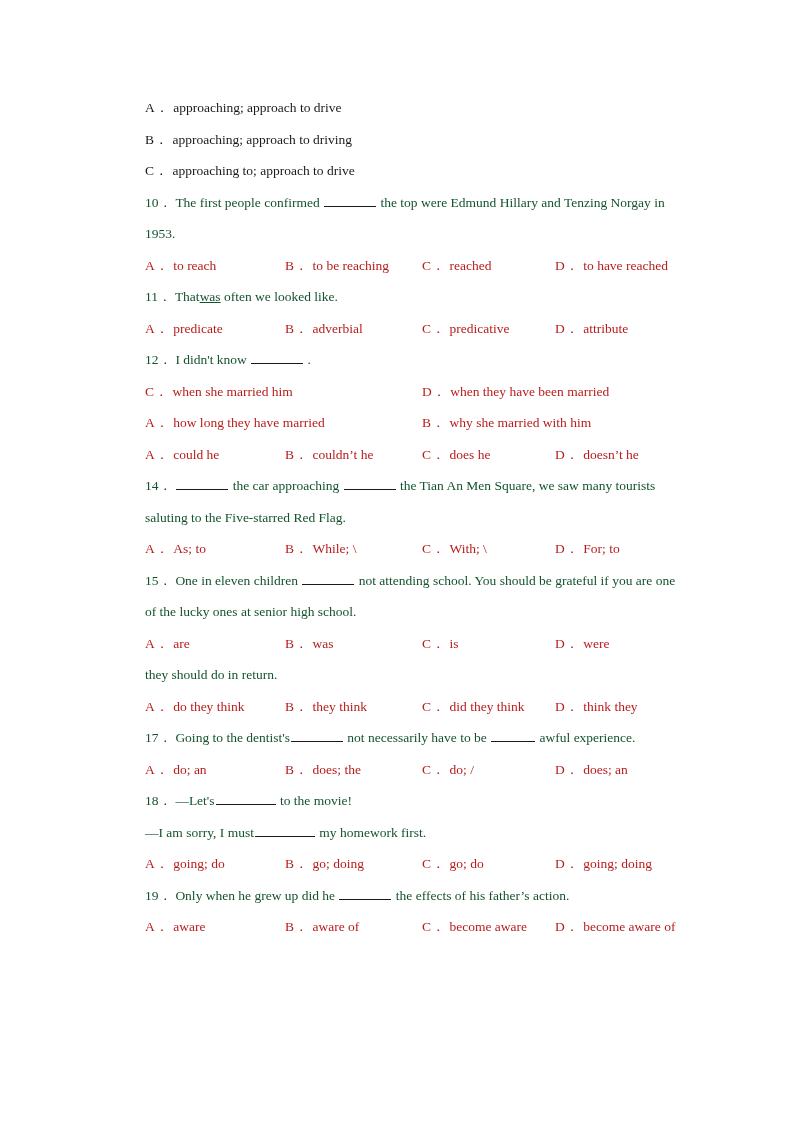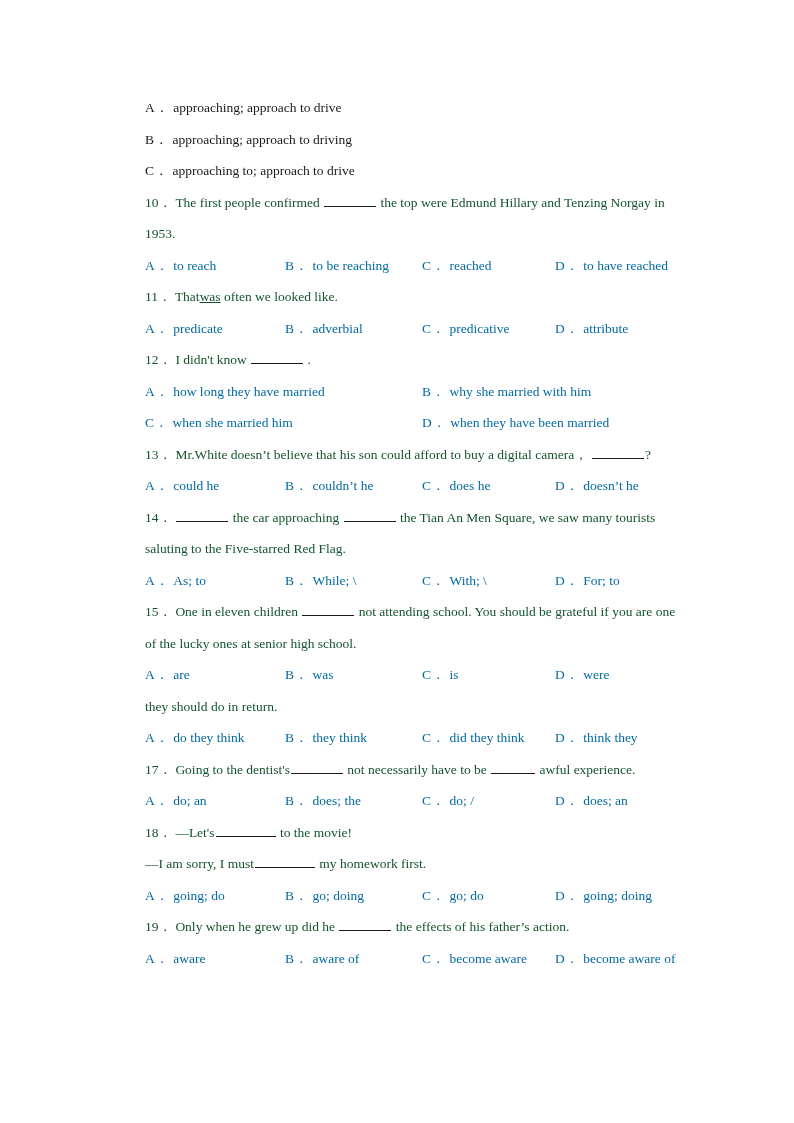--- a/index.html
+++ b/index.html
@@ -38,21 +38,21 @@
   }
   .opt-line {
     margin-bottom: 16.5px;
   }
 
   
   .opts {
     display: block;
     font-size: 13.5px;
     line-height: 15px;
-    color: #0369a1;
+    color: #b91c1c;
     white-space: nowrap;
   }
   .opts .col {
     display: inline-block;
     vertical-align: top;
   }
   
   .cols4 .col:nth-child(1) { width: 140px; }
   .cols4 .col:nth-child(2) { width: 137px; }
   .cols4 .col:nth-child(3) { width: 133px; }
@@ -132,29 +132,26 @@
       <span>11．</span>&nbsp;<span>That</span><span class="uline">was</span>&nbsp;<span>often we looked like.</span>
     </div>
     <div class="opts cols4 opt-line">
       <span class="col"><span class="marker">A．</span><span class="marker-gap"></span><span>predicate</span></span><span class="col"><span class="marker">B．</span><span class="marker-gap"></span><span>adverbial</span></span><span class="col"><span class="marker">C．</span><span class="marker-gap"></span><span>predicative</span></span><span class="col"><span class="marker">D．</span><span class="marker-gap"></span><span>attribute</span></span>
     </div>
 
     <div class="line q-line">
       <span>12．</span>&nbsp;<span>I didn't know</span>&nbsp;<span class="blank blank-m"></span>&nbsp;<span>.</span>
     </div>
     <div class="opts cols2 opt-line">
+      <span class="col"><span class="marker">C．</span><span class="marker-gap"></span><span>when she married him</span></span><span class="col"><span class="marker">D．</span><span class="marker-gap"></span><span>when they have been married</span></span>
+    </div>
+    <div class="opts cols2 opt-line">
       <span class="col"><span class="marker">A．</span><span class="marker-gap"></span><span>how long they have married</span></span><span class="col"><span class="marker">B．</span><span class="marker-gap"></span><span>why she married with him</span></span>
     </div>
-    <div class="opts cols2 opt-line">
-      <span class="col"><span class="marker">C．</span><span class="marker-gap"></span><span>when she married him</span></span><span class="col"><span class="marker">D．</span><span class="marker-gap"></span><span>when they have been married</span></span>
-    </div>
-
-    <div class="line q-line">
-      <span>13．</span>&nbsp;<span>Mr.White doesn’t believe that his son could afford to buy a digital camera，</span>&nbsp;<span class="blank blank-m"></span><span>?</span>
-    </div>
+
     <div class="opts cols4 opt-line">
       <span class="col"><span class="marker">A．</span><span class="marker-gap"></span><span>could he</span></span><span class="col"><span class="marker">B．</span><span class="marker-gap"></span><span>couldn’t he</span></span><span class="col"><span class="marker">C．</span><span class="marker-gap"></span><span>does he</span></span><span class="col"><span class="marker">D．</span><span class="marker-gap"></span><span>doesn’t he</span></span>
     </div>
 
     <div class="line q-line">
       <span>14．</span>&nbsp;<span class="blank blank-m"></span>&nbsp;<span>the car approaching</span>&nbsp;<span class="blank blank-m"></span>&nbsp;<span>the Tian An Men Square, we saw many tourists</span>
     </div>
     <div class="wrap-line">saluting to the Five-starred Red Flag.</div>
     <div class="opts cols4 opt-line">
       <span class="col"><span class="marker">A．</span><span class="marker-gap"></span><span>As; to</span></span><span class="col"><span class="marker">B．</span><span class="marker-gap"></span><span>While; \</span></span><span class="col"><span class="marker">C．</span><span class="marker-gap"></span><span>With; \</span></span><span class="col"><span class="marker">D．</span><span class="marker-gap"></span><span>For; to</span></span>

